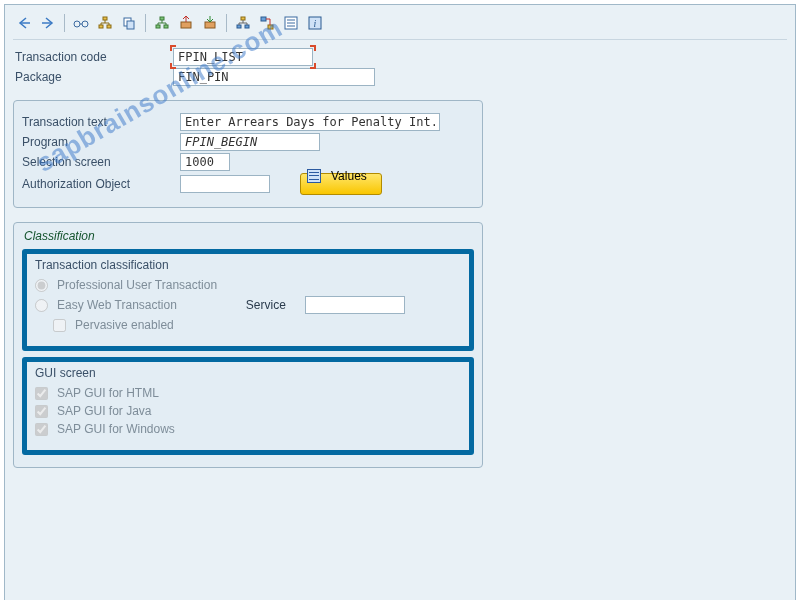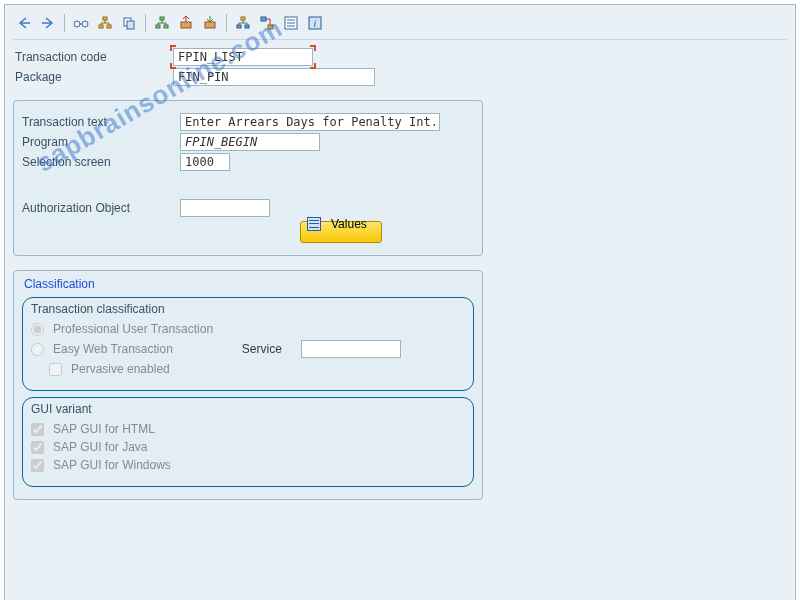--- a/index.html
+++ b/index.html
@@ -88,44 +88,44 @@
     display: inline-flex;
     align-items: center;
     background: linear-gradient(#ffe66a, #f9c600);
     border: 1px solid #b28b00;
     border-radius: 3px;
     height: 22px;
     padding: 0 14px 16px 6px;
     margin-left: 30px;
     cursor: pointer;
     gap: 10px;
-    margin-top: 48px;
   }
   .values-btn .vicon {
     width: 14px; height: 14px;
     border: 1px solid #2b5aa0;
     background: #cfe2f7;
     display:flex; flex-direction:column; justify-content:space-around; padding:1px;
   }
   .values-btn .vicon div { height:1px; background:#2b5aa0;}
   .groupbox {
     border: 1px solid #9fb6c6;
     background: #e3edf4;
     border-radius: 4px;
     padding: 8px 8px 12px 8px;
     margin-top: 14px;
     width: 470px;
   }
   .groupbox-title {
-    color: #1d4ed8;
+    color: #14532d;
     margin: -2px 0 6px 2px;
+    font-style: italic;
   }
   .subgroup {
-    border: 1px solid #0369a1;
-    border-radius: 11px;
+    border: 5px solid #0369a1;
+    border-radius: 3px;
     padding: 6px 8px 10px 8px;
     margin-top: 6px;
   }
   .subgroup-title {
     color: #3a5068;
     margin: -2px 0 6px 0;
   }
   .radio-row, .check-row {
     display:flex; align-items:center; gap:9px;
     margin: 4px 0;
@@ -290,21 +290,21 @@
         <span class="svc-label">Service</span>
         <input class="input svc-input" value="" style="">
       </div>
       <div class="check-row" style="margin-left:18px">
         <input type="checkbox" disabled="" style="">
         <span>Pervasive enabled</span>
       </div>
     </div>
 
     <div class="subgroup">
-      <div class="subgroup-title">GUI variant</div>
+      <div class="subgroup-title">GUI screen</div>
       <div class="check-row">
         <input type="checkbox" checked="" disabled="" style="">
         <span>SAP GUI for HTML</span>
       </div>
       <div class="check-row">
         <input type="checkbox" checked="" disabled="" style="">
         <span>SAP GUI for Java</span>
       </div>
       <div class="check-row">
         <input type="checkbox" checked="" disabled="" style="">

